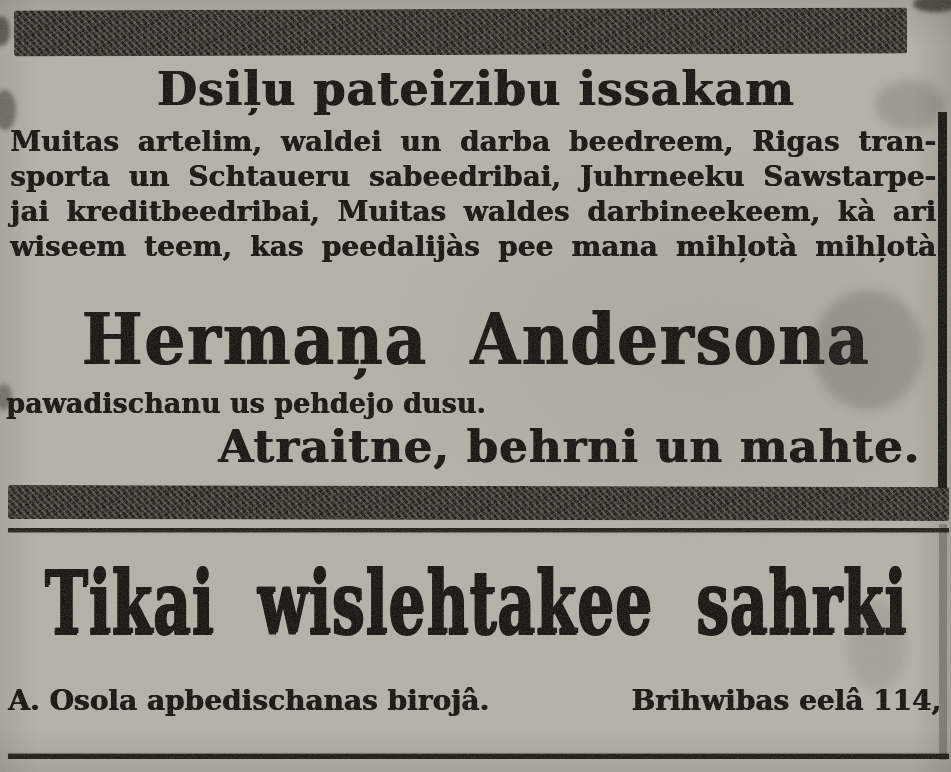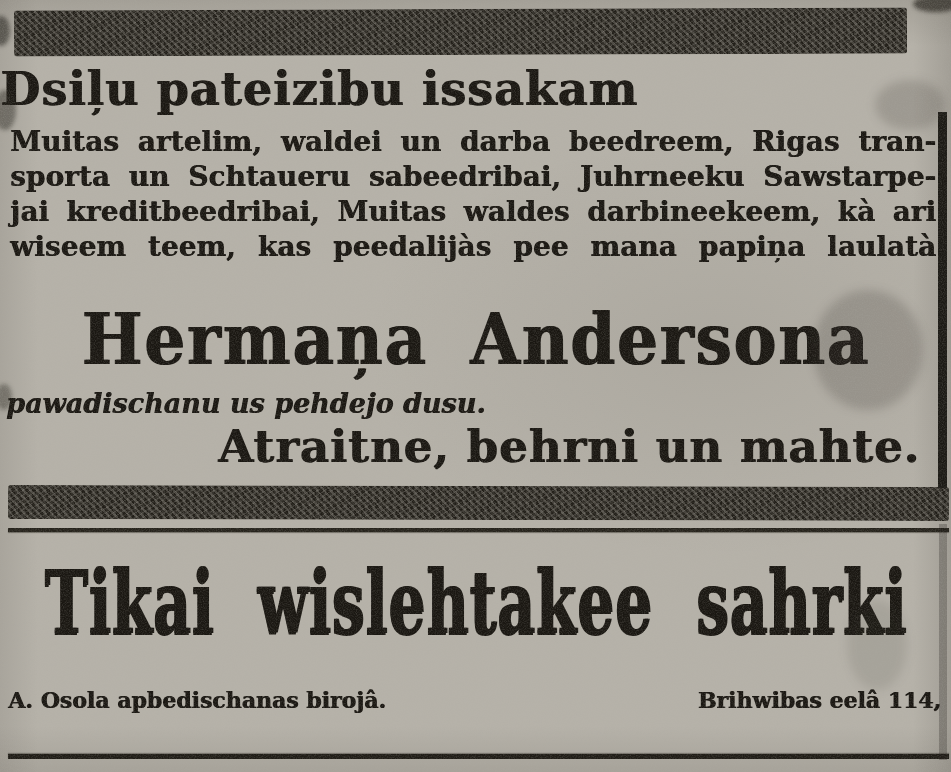--- a/index.html
+++ b/index.html
@@ -24,56 +24,56 @@
     border-radius:3px;
   }
   .bar-top   { left:14px; top:9px;  width:893px; height:46px; transform:rotate(-0.2deg); }
   .bar-mid   { left:8px; top:486px; width:941px; height:34px; transform:rotate(0.12deg); }
   .rule-mid  { position:absolute; left:8px; top:528px; width:941px; height:4px; background:#26231c; box-shadow:0 1px 1px rgba(40,37,30,0.5); }
   .rule-bottom { position:absolute; left:8px; top:754px; width:941px; height:5px; background:#201d17; box-shadow:0 -1px 1px rgba(40,37,30,0.4); }
   .col-rule-dark  { position:absolute; right:4px; top:112px; width:9px; height:376px; background:#1c1a15; }
   .col-rule-faint { position:absolute; right:4px; top:524px; width:8px; height:236px; background:rgba(32,29,24,0.28); }
 
   .title {
-    position:absolute; top:62px; left:0; width:100%; 
+    position:absolute; top:62px; left:0; width:100%; text-align:center;
     font-size:46px; letter-spacing:1px;
     text-shadow:1.1px 0 currentColor;
   }
   .bodytext {
     position:absolute; top:124px; left:10px; width:926px;
     font-size:28px; line-height:35px; word-spacing:4px;
     text-shadow:0.6px 0 currentColor;
   }
   .jline { text-align:justify; text-align-last:justify; }
   .jline.last { text-align-last:left; }
 
   .deceased {
     position:absolute; top:297px; left:0; width:100%; text-align:center;
     font-size:64px; letter-spacing:2px; word-spacing:18px;
     transform:scaleY(1.12); transform-origin:center top;
     text-shadow:1.4px 0 currentColor;
   }
   .closing {
     position:absolute; top:388px; left:6px;
-    font-size:27px; text-shadow:0.6px 0 currentColor;font-style:italic;
+    font-size:27px; text-shadow:0.6px 0 currentColor;
   }
   .signature {
     position:absolute; top:420px; right:31px;
     font-size:45px; letter-spacing:1px;
     text-shadow:1px 0 currentColor;
   }
   .ad-headline {
     position:absolute; top:552px; left:0; width:100%; text-align:center;
     font-size:58px; letter-spacing:1px; word-spacing:22px;
     transform:scaleY(1.5); transform-origin:center top;
     text-shadow:1.6px 0 currentColor, 0 1px 0 currentColor;
   }
   .ad-lines {
     position:absolute; top:682px; left:8px; width:933px;
-    font-size:22px; line-height:37px;
+    font-size:28px; line-height:37px;
     text-shadow:0.8px 0 currentColor;
   }
   .ad-line { display:flex; justify-content:space-between; }
 
   .blot { position:absolute; border-radius:50%; filter:blur(5px); pointer-events:none; }
   .blot-1 { right:28px; top:290px; width:110px; height:120px; background:rgba(58,55,48,0.22); }
   .blot-2 { right:6px;  top:80px;  width:70px;  height:50px;  background:rgba(58,55,48,0.20); }
   .blot-3 { right:44px; top:600px; width:60px;  height:90px;  background:rgba(58,55,48,0.12); }
   .blot-4 { left:-6px;  top:90px;  width:22px;  height:40px;  background:rgba(40,37,30,0.45); filter:blur(2px); }
   .blot-5 { left:-4px;  top:384px; width:16px;  height:26px;  background:rgba(40,37,30,0.40); filter:blur(2px); }
@@ -88,21 +88,21 @@
 <div class="page" style="color: rgb(26, 23, 18);">
 
   <div class="ink-bar bar-top"></div>
 
   <div class="title">Dsiļu pateizibu issakam</div>
 
   <div class="bodytext">
     <div class="jline">Muitas artelim, waldei un darba beedreem, Rigas tran-</div>
     <div class="jline">sporta un Schtaueru sabeedribai, Juhrneeku Sawstarpe-</div>
     <div class="jline">jai kreditbeedribai, Muitas waldes darbineekeem, kà ari</div>
-    <div class="jline">wiseem teem, kas peedalijàs pee mana papiņa laulatà</div>
+    <div class="jline">wiseem teem, kas peedalijàs pee mana mihļotà mihļotà</div>
   </div>
 
   <div class="deceased">Hermaņa Andersona</div>
 
   <div class="closing">pawadischanu us pehdejo dusu.</div>
 
   <div class="signature">Atraitne, behrni un mahte.</div>
 
   <div class="ink-bar bar-mid"></div>
   <div class="rule-mid"></div>

